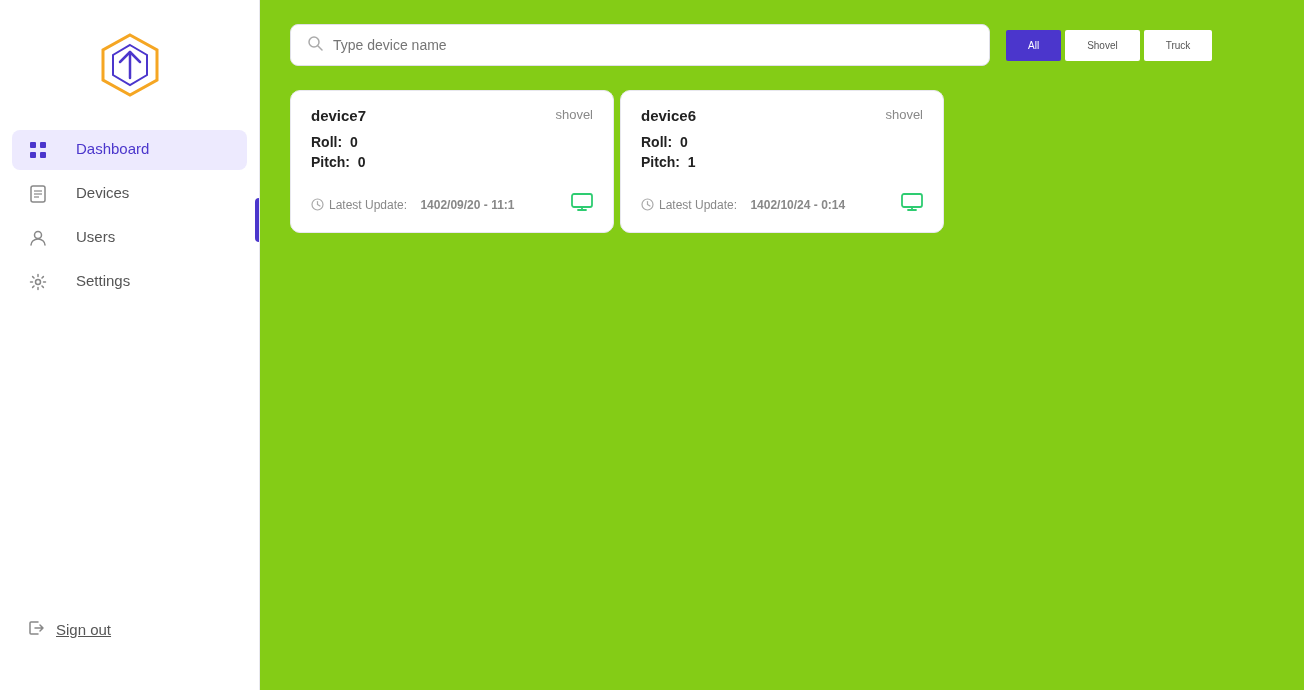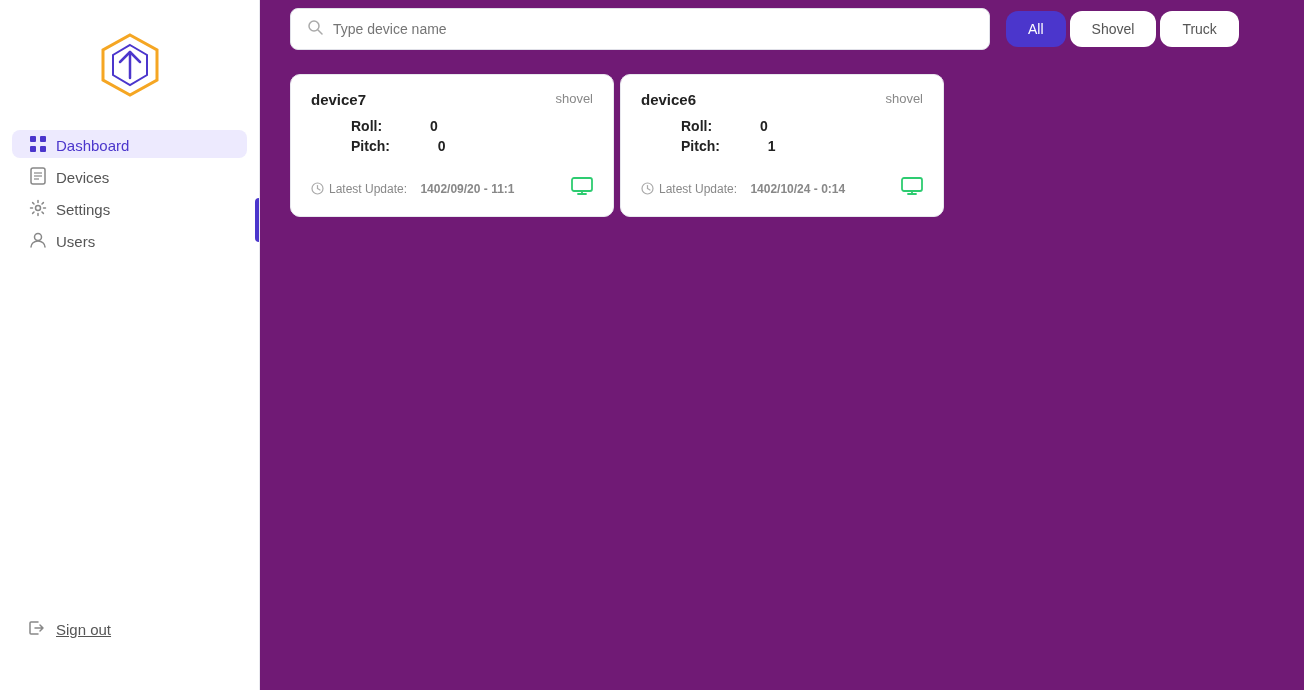--- a/index.html
+++ b/index.html
@@ -39,23 +39,23 @@
     .nav-items {
       display: flex;
       flex-direction: column;
       gap: 4px;
       padding: 0 12px;
       flex: 1;
     }
 
     .nav-item {
       display: flex;
-      align-items: flex-end;
-      gap: 8px;
-      padding: 4px 16px;
+      align-items: flex-start;
+      gap: 28px;
+      padding: 10px 16px;
       border-radius: 8px;
       cursor: pointer;
       font-size: 15px;
       color: #555;
       font-weight: 400;
       transition: background 0.15s;
       text-decoration: none;
     }
 
     .nav-item.active {
@@ -101,22 +101,22 @@
       background: none;
       width: 100%;
       text-decoration: underline;
     }
 
     
     .main {
       flex: 1;
       display: flex;
       flex-direction: column;
-      padding: 8px 30px;
-      background: #701a75;
+      padding: 24px 30px;
+      background: #84cc16;
       overflow-y: auto;
     }
 
     
     .topbar {
       display: flex;
       align-items: center;
       gap: 16px;
       margin-bottom: 24px;
     }
@@ -142,24 +142,24 @@
       background: transparent;
     }
 
     .filter-buttons {
       display: flex;
       gap: 4px;
     }
 
     .filter-btn {
       padding: 10px 22px;
-      border-radius: 12px;
+      border-radius: 2px;
       border: none;
       cursor: pointer;
-      font-size: 14px;
+      font-size: 10px;
       font-weight: 500;
       background: #ffffff;
       color: #555;
       transition: background 0.15s, color 0.15s;
     }
 
     .filter-btn.active {
       background: #4b36cc;
       color: #ffffff;
     }
@@ -207,21 +207,20 @@
     }
 
     .card-stat {
       font-size: 14px;
       color: #444;
     }
 
     .card-stat span {
       font-weight: 600;
       color: #222;
-      margin-left: 40px;
     }
 
     .card-footer {
       display: flex;
       justify-content: space-between;
       align-items: center;
       margin-top: 13px;
     }
 
     .update-time {
@@ -286,35 +285,35 @@
           <line x1="4" y1="9" x2="12" y2="9" stroke="#888" stroke-width="1.2"></line>
           <line x1="4" y1="12" x2="9" y2="12" stroke="#888" stroke-width="1.2"></line>
         </svg>
       </span>
       <span>Devices</span>
     </div>
 
     <div class="nav-item">
       <span class="nav-icon">
         <svg width="18" height="18" viewBox="0 0 18 18" fill="none" xmlns="http://www.w3.org/2000/svg">
-          <circle cx="9" cy="9" r="2.5" stroke="#888" stroke-width="1.5"></circle>
-          <path d="M9 1.5v2M9 14.5v2M1.5 9h2M14.5 9h2M3.6 3.6l1.4 1.4M13 13l1.4 1.4M3.6 14.4l1.4-1.4M13 5l1.4-1.4" stroke="#888" stroke-width="1.5" stroke-linecap="round"></path>
-        </svg>
-      </span>
-      <span>Settings</span>
+          <circle cx="9" cy="6" r="3.5" stroke="#888" stroke-width="1.5"></circle>
+          <path d="M2 16c0-3.314 3.134-6 7-6s7 2.686 7 6" stroke="#888" stroke-width="1.5" stroke-linecap="round"></path>
+        </svg>
+      </span>
+      <span>Users</span>
     </div>
 
     <div class="nav-item">
       <span class="nav-icon">
         <svg width="18" height="18" viewBox="0 0 18 18" fill="none" xmlns="http://www.w3.org/2000/svg">
-          <circle cx="9" cy="6" r="3.5" stroke="#888" stroke-width="1.5"></circle>
-          <path d="M2 16c0-3.314 3.134-6 7-6s7 2.686 7 6" stroke="#888" stroke-width="1.5" stroke-linecap="round"></path>
-        </svg>
-      </span>
-      <span>Users</span>
+          <circle cx="9" cy="9" r="2.5" stroke="#888" stroke-width="1.5"></circle>
+          <path d="M9 1.5v2M9 14.5v2M1.5 9h2M14.5 9h2M3.6 3.6l1.4 1.4M13 13l1.4 1.4M3.6 14.4l1.4-1.4M13 5l1.4-1.4" stroke="#888" stroke-width="1.5" stroke-linecap="round"></path>
+        </svg>
+      </span>
+      <span>Settings</span>
     </div>
 
   </nav>
 
   <div class="active-bar" style="height: 44px; top: 198px;"></div>
 
   <div class="sign-out-area">
     <button class="sign-out-btn">
       <span class="nav-icon">
         <svg width="18" height="18" viewBox="0 0 18 18" fill="none" xmlns="http://www.w3.org/2000/svg">

